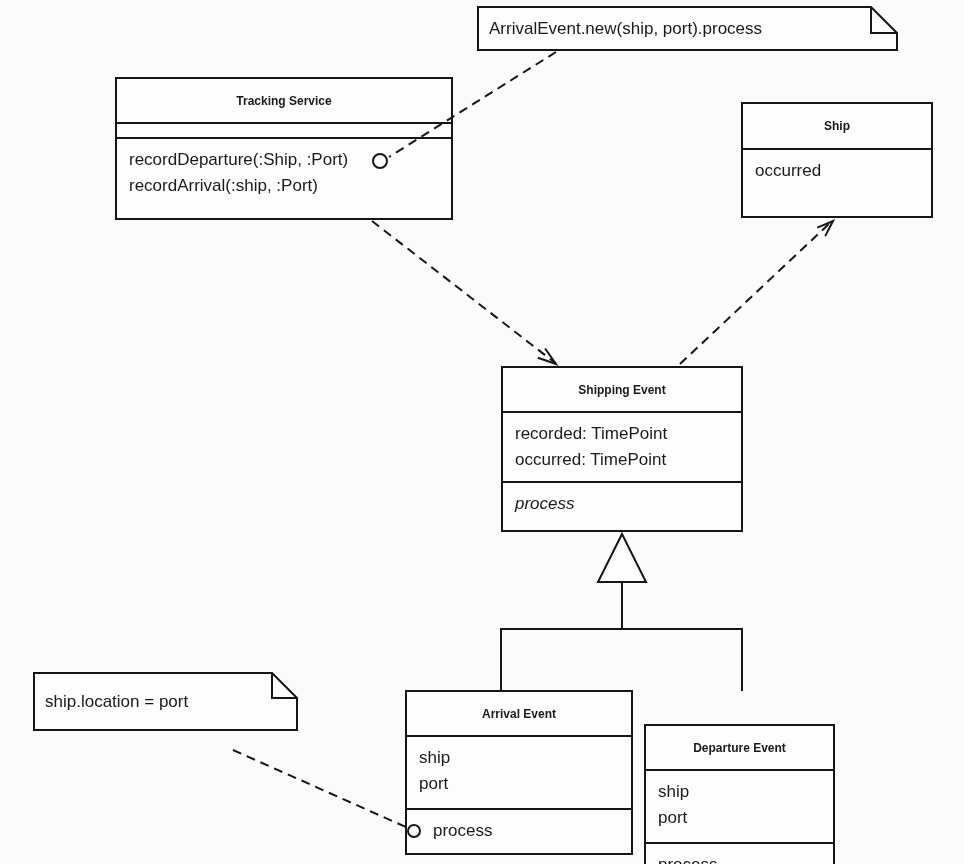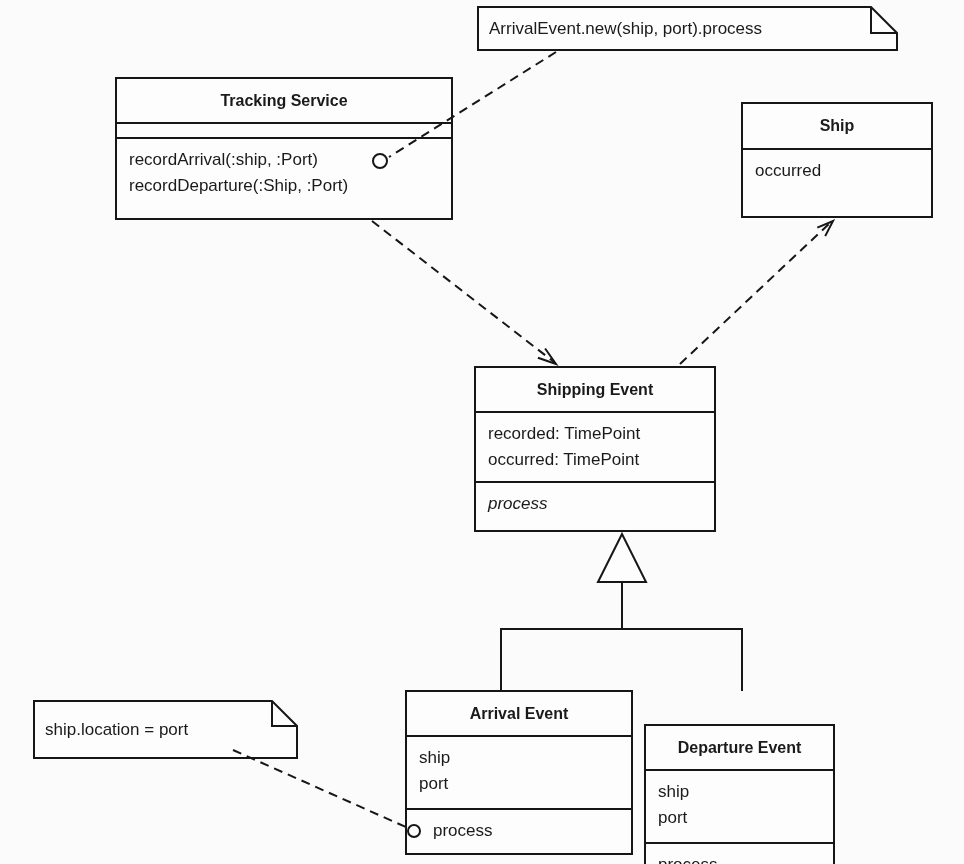--- a/index.html
+++ b/index.html
@@ -24,21 +24,21 @@
   .uml-class {
     position: absolute;
     background: var(--box-fill);
     border: 2px solid var(--line);
     display: flex;
     flex-direction: column;
     z-index: 1;
   }
   .uml-title {
     font-weight: bold;
-    font-size: 16px;
+    font-size: 12px;
     display: flex;
     align-items: center;
     justify-content: center;
     flex: 0 0 auto;
   }
   .uml-section {
     border-top: 2px solid var(--line);
     font-size: 17px;
     line-height: 26px;
     padding: 8px 6px 0 12px;
@@ -88,33 +88,33 @@
       <polygon class="note-shape" points="1,1 394,1 420,27 420,44 1,44"></polygon>
       <polyline class="note-fold" points="394,1 394,27 420,27"></polyline>
     </svg>
     <div class="note-text">ArrivalEvent.new(ship, port).process</div>
   </div>
 
   <div class="uml-class" style="left:115px; top:77px; width:338px; height:143px;">
     <div class="uml-title" style="height:43px;">Tracking Service</div>
     <div class="uml-section empty" style="height:15px;"></div>
     <div class="uml-section grow">
+      <div>recordDeparture(:Ship, :Port)</div>
       <div>recordArrival(:ship, :Port)</div>
-      <div>recordDeparture(:Ship, :Port)</div>
     </div>
   </div>
 
   <div class="uml-class" style="left:741px; top:102px; width:192px; height:116px;">
     <div class="uml-title" style="height:44px;">Ship</div>
     <div class="uml-section grow">
       <div>occurred</div>
     </div>
   </div>
 
-  <div class="uml-class" style="left:474px; top:366px; width:242px; height:166px;justify-content:center;">
+  <div class="uml-class" style="left:501px; top:366px; width:242px; height:166px;justify-content:center;">
     <div class="uml-title" style="height:43px;">Shipping Event</div>
     <div class="uml-section" style="height:70px;">
       <div>recorded: TimePoint</div>
       <div>occurred: TimePoint</div>
     </div>
     <div class="uml-section grow">
       <div class="italic">process</div>
     </div>
   </div>
 
@@ -133,21 +133,21 @@
     <div class="uml-title" style="height:43px;">Departure Event</div>
     <div class="uml-section" style="height:73px;">
       <div>ship</div>
       <div>port</div>
     </div>
     <div class="uml-section grow">
       <div>process</div>
     </div>
   </div>
 
-  <div class="uml-note" style="left:33px; top:700px; width:266px; height:60px;">
+  <div class="uml-note" style="left:33px; top:672px; width:266px; height:60px;">
     <svg width="266" height="60" viewBox="0 0 266 60">
       <polygon class="note-shape" points="1,1 239,1 264,26 264,58 1,58"></polygon>
       <polyline class="note-fold" points="239,1 239,26 264,26"></polyline>
     </svg>
     <div class="note-text">ship.location = port</div>
   </div>
 
   <svg class="connectors" width="964" height="864" viewBox="0 0 964 864">
 
     <line class="dash" x1="556" y1="52" x2="389" y2="157"></line>

